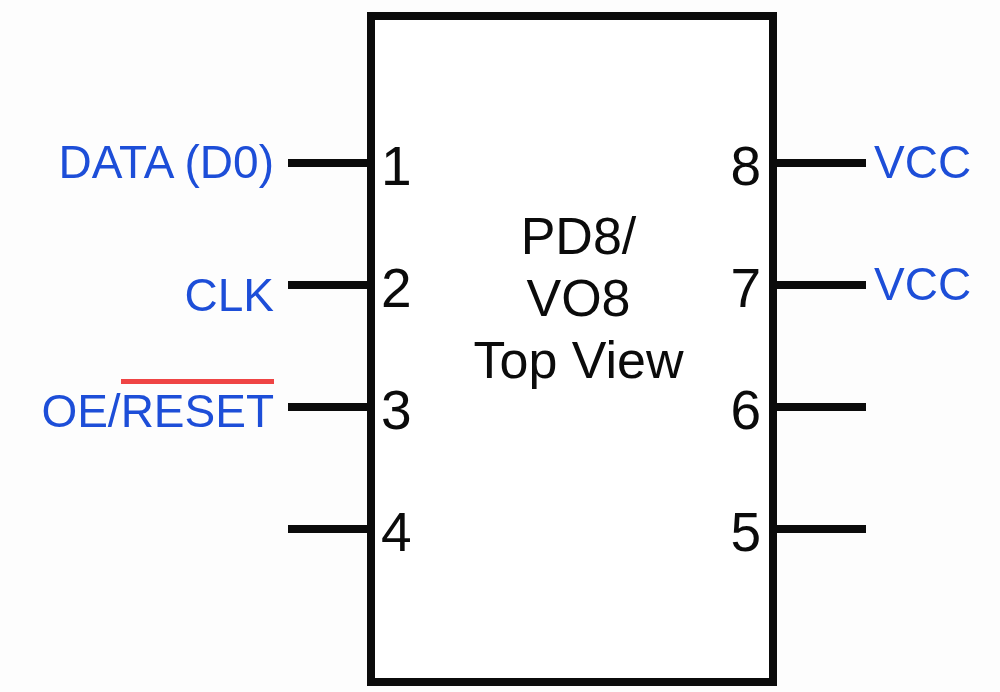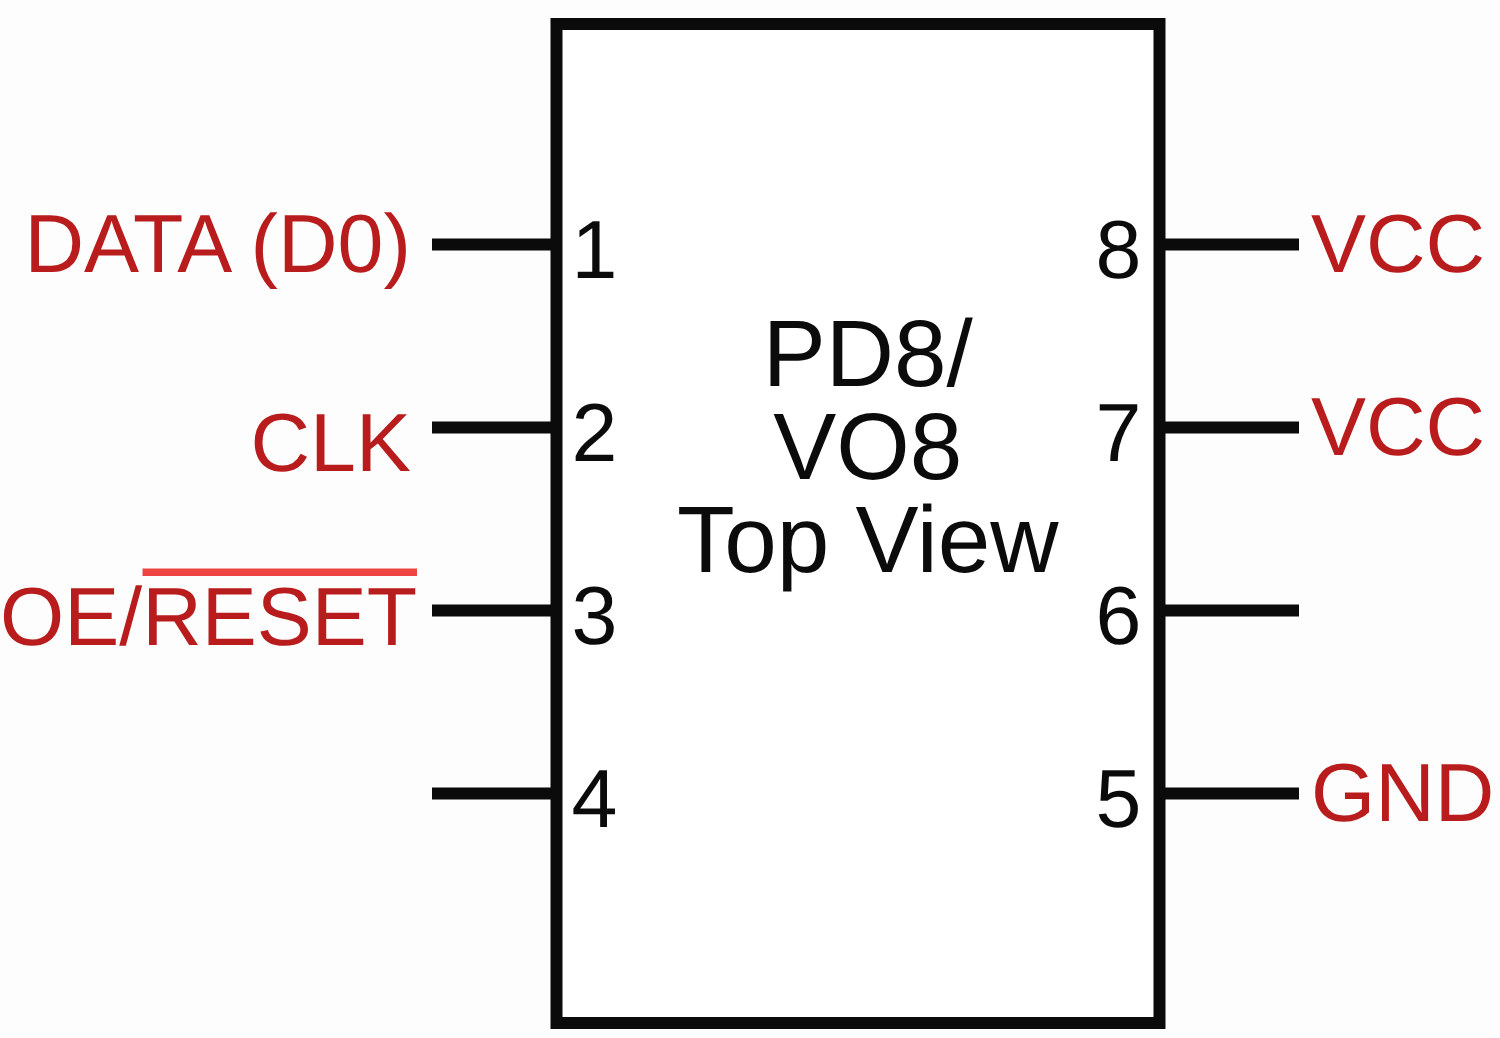--- a/index.html
+++ b/index.html
@@ -30,21 +30,21 @@
     background: #ffffff;
   }
 
   
   .body-caption {
     position: absolute;
     left: 367px;
     top: 205px;
     width: 423px;
     text-align: center;
-    font-size: 63px;
+    font-size: 52px;
     line-height: 62px;
     letter-spacing: 0px;
     color: #0b0b0b;
     white-space: pre;
   }
 
   
   .lead {
     position: absolute;
     height: 8px;
@@ -59,23 +59,23 @@
     font-size: 55px;
     line-height: 55px;
     color: #0b0b0b;
   }
   .pin-num.left  { left: 381px; text-align: left; }
   .pin-num.right { left: 697px; width: 64px; text-align: right; }
 
   
   .sig {
     position: absolute;
-    font-size: 55px;
+    font-size: 46px;
     line-height: 55px;
-    color: #b91c1c;
+    color: #1d4ed8;
     white-space: pre;
   }
   .sig.left  { left: 0px; width: 274px; text-align: right; }
   .sig.right { left: 874px; text-align: left; }
 
   
   .ovl {
     display: inline-block;
     border-top: 5px solid #ef4444;
     padding-top: 1px;
@@ -114,15 +114,14 @@
 
   <div class="lead right" style="top:281px"></div>
   <div class="pin-num right" style="top:261px">7</div>
   <div class="sig right" style="top:257px"><span>VCC</span></div>
 
   <div class="lead right" style="top:403px"></div>
   <div class="pin-num right" style="top:383px">6</div>
 
   <div class="lead right" style="top:525px"></div>
   <div class="pin-num right" style="top:505px">5</div>
-  <div class="sig right" style="top:501px"><span>GND</span></div>
 
 </div>
 
 </body></html>

